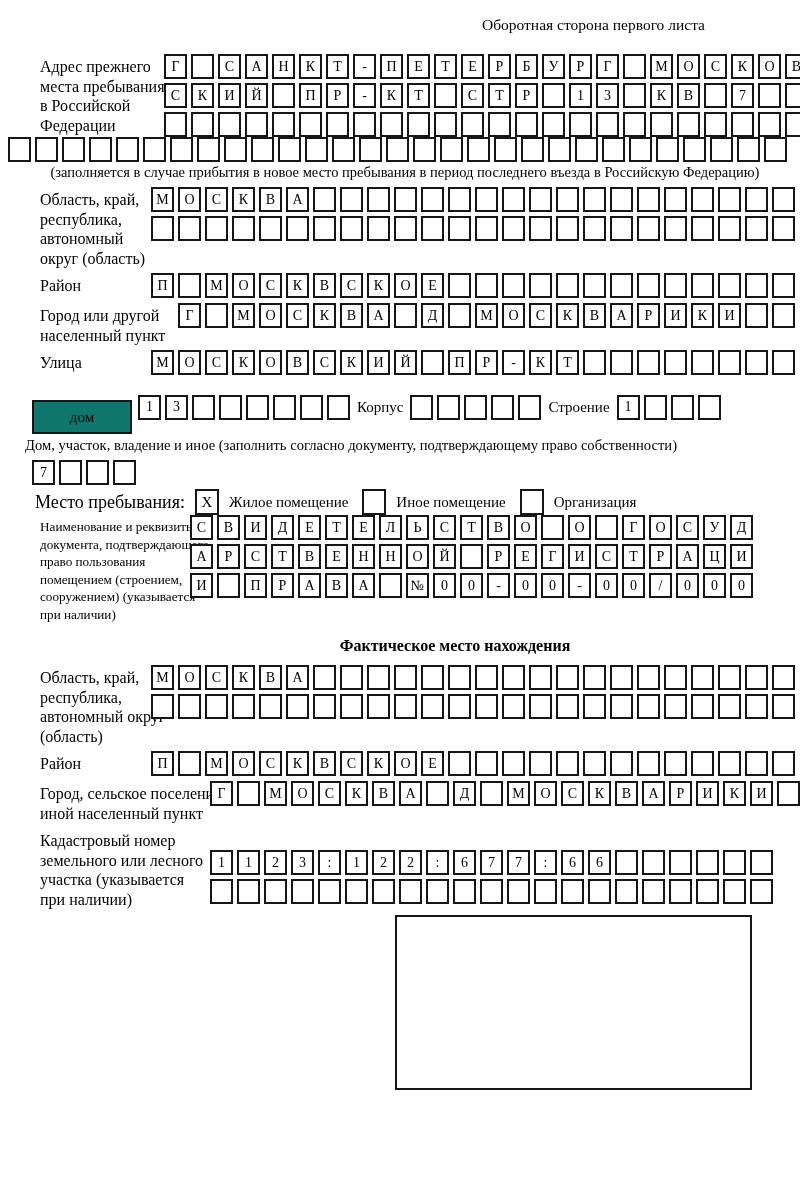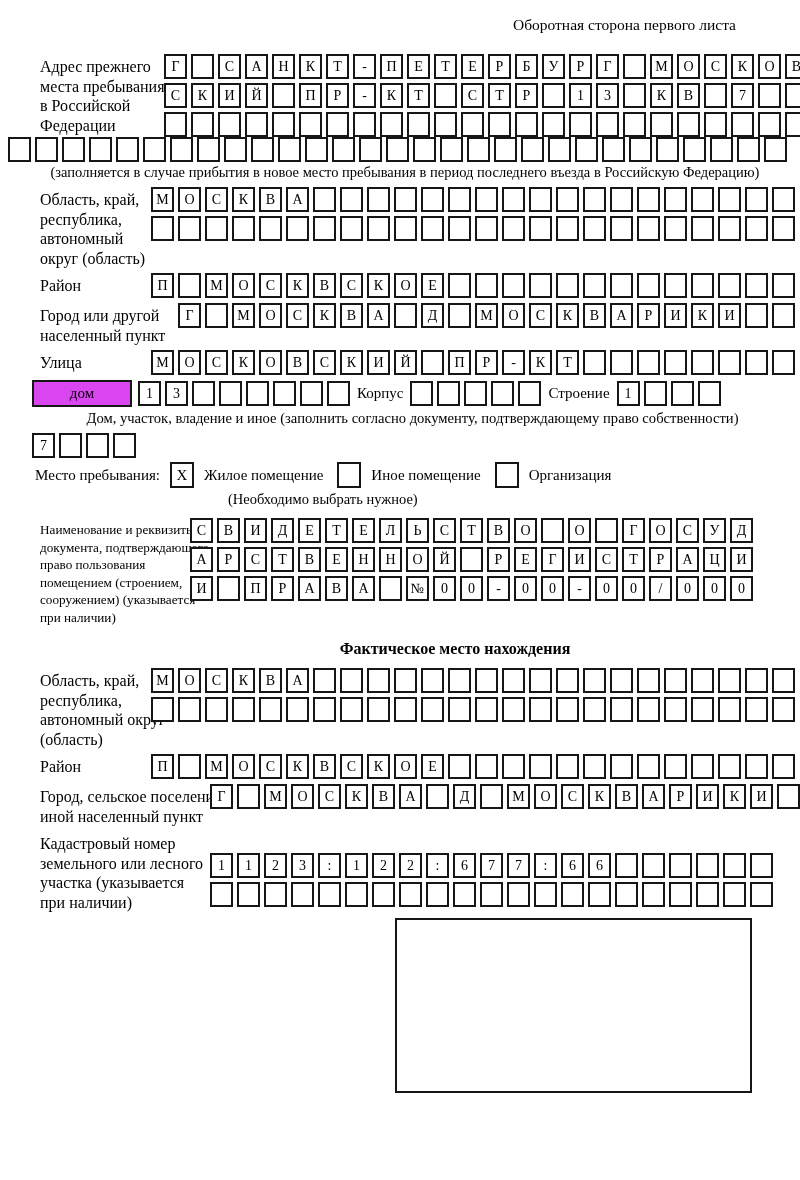--- a/index.html
+++ b/index.html
@@ -1,19 +1,19 @@
 <!DOCTYPE html>
 <html lang="ru"><head>
 <meta charset="utf-8">
 <style>
   html,body{margin:0;padding:0;background:#fff;}
   body{width:800px;color:#000;font-family:"Liberation Serif", serif;}
   .page{position:relative;width:800px;min-height:1180px;box-sizing:border-box;padding-top:16px;background:#fff;}
 
-  .top-note{text-align:right;padding-right:64px;font-size:15.5px;margin-bottom:20px;}
+  .top-note{text-align:right;padding-right:95px;font-size:15.5px;margin-bottom:20px;}
 
   .frow{display:flex;align-items:flex-start;margin-left:40px;margin-bottom:5px;}
   .lbl{font-size:16px;line-height:19.5px;white-space:pre;flex:none;padding-top:3px;}
   .w124{width:124px;}
   .w111{width:111px;}
   .w170{width:170px;font-size:16px;}
   .doc-lbl{width:146px;font-size:13.2px;line-height:17.5px;padding-right:4px;}
   .rows{display:flex;flex-direction:column;gap:4px;}
 
   .cells{display:flex;gap:4px;}
@@ -22,29 +22,29 @@
   .indent1{margin-left:27px;}
 
   .fullrow{margin:0 0 2px 8px;}
 
   .center-note{text-align:center;font-size:14.5px;margin:2px 0 6px 10px;}
   .sec-title{text-align:center;font-weight:bold;font-size:16.5px;margin:8px 0 10px 110px;width:690px;box-sizing:border-box;}
   .sub-title{text-align:center;font-weight:bold;font-size:16px;margin:14px 0 10px 110px;width:690px;}
   .sub-note{text-align:center;font-size:14.5px;line-height:20px;margin:0 0 8px 110px;width:690px;white-space:pre-line;}
 
   .inline-row{display:flex;align-items:center;margin-left:32px;margin-bottom:3px;}
-  .wbox{height:27px;border:2px solid #161616;box-sizing:border-box;flex:none;
-        display:flex;align-items:center;justify-content:center;font-size:15px;background:#d946ef;}
+  .wbox{height:34px;border:2px solid #161616;box-sizing:border-box;flex:none;
+        display:flex;align-items:center;justify-content:center;font-size:15px;background:#0f766e;margin-top:20px;}
   .house-box{width:100px;margin-right:6px;}
   .apt-box{width:202px;margin-right:6px;}
   .mini-lbl{font-size:15px;margin:0 7px;white-space:pre;}
-  .caption{font-size:14.6px;margin:2px 0 6px 25px;text-align:center;}
+  .caption{font-size:14.6px;margin:2px 0 6px 25px;}
 
   .stay-row{display:flex;align-items:center;margin-left:35px;margin-top:4px;}
-  .stay-lbl{font-size:15px;margin-right:10px;text-align:right;}
+  .stay-lbl{font-size:18px;margin-right:10px;text-align:right;}
   .chk{width:24px;height:26px;border:2px solid #161616;box-sizing:border-box;flex:none;
        display:flex;align-items:center;justify-content:center;font-size:15px;margin-right:10px;background:#fff;}
   .opt-lbl{font-size:15px;margin-right:14px;}
   .stay-note{font-size:14.5px;margin:3px 0 10px 228px;}
 
   .cad-rows{margin-top:22px;}
 
   .stamp-box{width:357px;height:175px;border:2px solid #161616;box-sizing:border-box;margin:6px 0 5px 395px;background:#fff;}
 
   .mb0{margin-bottom:0;}
@@ -368,21 +368,20 @@
 
   <div class="stay-row">
     <div class="stay-lbl">Место пребывания:</div>
     <div class="chk">X</div>
     <div class="opt-lbl">Жилое помещение</div>
     <div class="chk"></div>
     <div class="opt-lbl">Иное помещение</div>
     <div class="chk"></div>
     <div class="opt-lbl">Организация</div>
   </div>
-  <div class="stay-note">(Необходимо выбрать нужное)</div>
 
   <div class="frow">
     <div class="lbl doc-lbl">Наименование и реквизиты
 документа, подтверждающего
 право пользования
 помещением (строением,
 сооружением) (указывается
 при наличии)</div>
     <div class="rows">
       <div class="cells">

